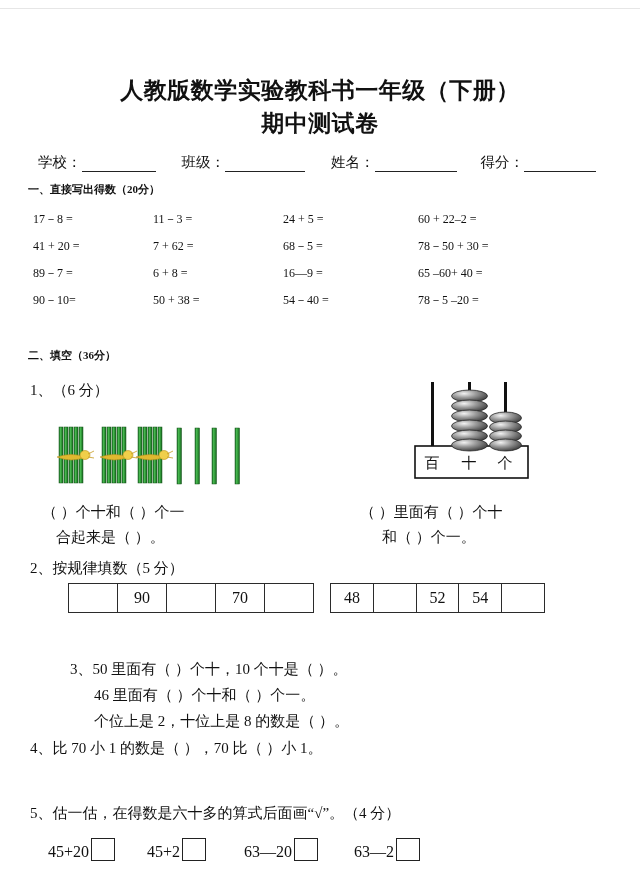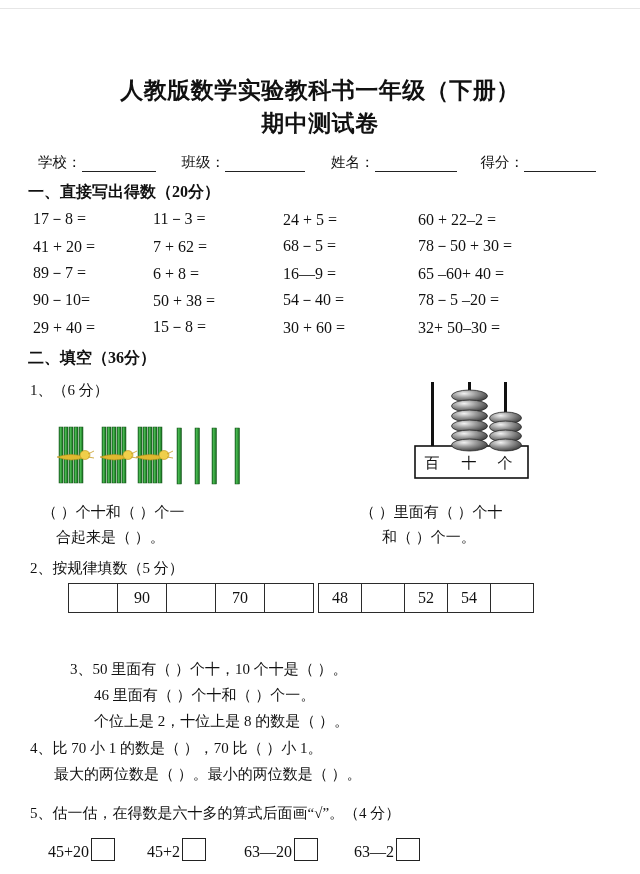--- a/index.html
+++ b/index.html
@@ -70,41 +70,41 @@
   .hf-2 .hf-line { width: 80px; }
   .hf-3 .hf-line { width: 82px; }
   .hf-4 .hf-line { width: 72px; }
   .hf-gap-1 { width: 26px; }
   .hf-gap-2 { width: 26px; }
   .hf-gap-3 { width: 24px; }
 
   
   .section-head {
     position: absolute;
-    font-size: 16px;
+    font-size: 11px;
     font-weight: bold;
     white-space: nowrap;
   }
   .sec1 { left: 28px; top: 182px; }
   .sec2 { left: 28px; top: 348px; }
   .score-num { font-weight: bold; }
 
   
   .calc-grid {
     position: absolute;
     left: 33px; top: 206px;
     width: 580px;
   }
   .calc-row {
     display: flex;
     height: 27px;
     align-items: center;
   }
   .calc-cell {
-    font-size: 16px;
+    font-size: 12px;
     white-space: nowrap;
   }
   .calc-c1 { width: 120px; }
   .calc-c2 { width: 130px; }
   .calc-c3 { width: 135px; }
   .calc-c4 { width: 160px; }
 
   
   .q1-label {
     position: absolute;
@@ -151,21 +151,21 @@
     left: 30px; top: 559px;
     font-size: 15px;
     white-space: nowrap;
   }
   .seq-table {
     position: absolute;
     border-collapse: collapse;
     padding-left: 16px;
   }
   .seq-a { left: 68px; top: 583px; }
-  .seq-b { left: 318px; top: 583px; }
+  .seq-b { left: 330px; top: 583px; }
   .seq-table td {
     border: 1.2px solid #2b2b2b;
     height: 28px;
     text-align: center;
     font-size: 16px;
     padding: 0;
   }
   .seq-a td { width: 48px; }
   .seq-b td { width: 42px; }
 
@@ -261,26 +261,20 @@
       <div class="calc-cell calc-c1">89－7 =</div>
       <div class="calc-cell calc-c2">6 + 8 =</div>
       <div class="calc-cell calc-c3">16—9 =</div>
       <div class="calc-cell calc-c4">65 –60+ 40 =</div>
     </div>
     <div class="calc-row">
       <div class="calc-cell calc-c1">90－10=</div>
       <div class="calc-cell calc-c2">50 + 38 =</div>
       <div class="calc-cell calc-c3">54－40 =</div>
       <div class="calc-cell calc-c4">78－5 –20 =</div>
-    </div>
-    <div class="calc-row">
-      <div class="calc-cell calc-c1">29 + 40 =</div>
-      <div class="calc-cell calc-c2">15－8 =</div>
-      <div class="calc-cell calc-c3">30 + 60 =</div>
-      <div class="calc-cell calc-c4">32+ 50–30 =</div>
     </div>
   </div>
 
   <div class="section-head sec2">
     <span>二、填空（</span><span class="score-num">36</span><span>分）</span>
   </div>
 
   <div class="q1-label">1、（6 分）</div>
 
   <svg class="sticks" viewBox="0 0 190 62">
@@ -410,21 +404,20 @@
     </table>
 
   <div class="qblock q3">
     <div>3、50 里面有（     ）个十，10 个十是（     ）。</div>
     <div class="indent">46 里面有（     ）个十和（     ）个一。</div>
     <div class="indent">个位上是 2，十位上是 8 的数是（     ）。</div>
   </div>
 
   <div class="qblock q4">
     <div>4、比 70 小 1 的数是（     ），70 比（     ）小 1。</div>
-    <div class="indent">最大的两位数是（     ）。最小的两位数是（     ）。</div>
   </div>
 
   <div class="qblock q5">
     <div>5、估一估，在得数是六十多的算式后面画“√”。（4 分）</div>
   </div>
   <div class="check-row">
     <div class="check-item">
       <span class="check-expr">45+20</span>
       <span class="check-box"></span>
     </div>

